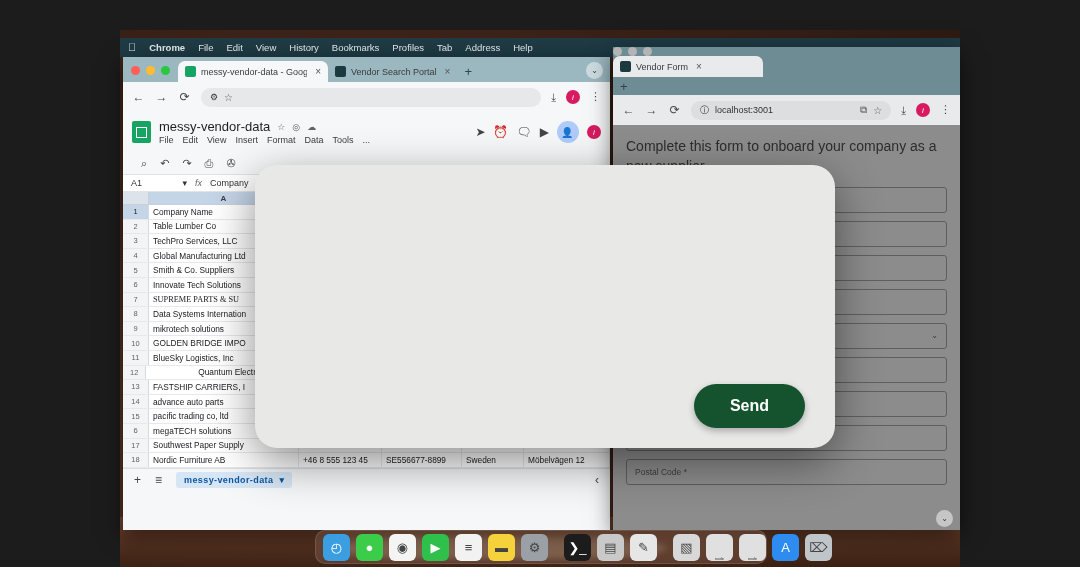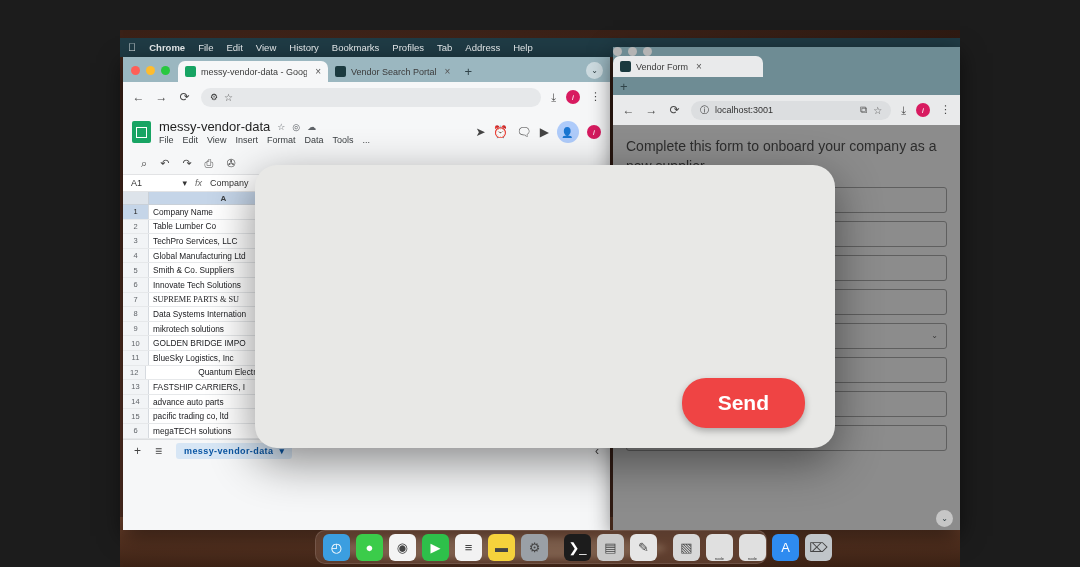--- a/index.html
+++ b/index.html
@@ -177,21 +177,21 @@
   }
   #prompt .ptext {
     font-size:20.5px; line-height:1.52; color:#1c1c1c; letter-spacing:-.2px;
   }
   #prompt .caret {
     display:inline-block; width:1.6px; height:20px; background:#1c1c1c;
     vertical-align:-3px; margin-left:1px;
   }
   #prompt .prow { flex:1; display:flex; align-items:flex-end; justify-content:flex-end; }
   #sendbtn {
-    background:#ef4444; color:#fff; font-size:21px; font-weight:bold;
+    background:#14532d; color:#fff; font-size:16px; font-weight:bold;
     padding:13px 36px; border-radius:24px; border:none;
     box-shadow:0 3px 7px rgba(0,0,0,.28);
   }
 
   
   #dock {
     position:absolute; left:315px; bottom:3px; width:452px; height:34px;
     background:rgba(150,110,90,.33); border:1px solid rgba(255,255,255,.12);
     border-radius:10px; display:flex; align-items:center; gap:6px;
     padding:0 7px;
@@ -436,20 +436,36 @@
           <span class="cell" style="width: 86px;"></span>
         </div>
         <div class="row">
           <span class="rowh">6</span>
           <span class="cell" style="width: 150px;">megaTECH solutions</span>
           <span class="cell" style="width: 83px;">+44 20 7123 4567</span>
           <span class="cell" style="width: 80px;">GB123456789</span>
           <span class="cell" style="width: 62px;">UK</span>
           <span class="cell" style="width: 86px;">Unit 3 Tech Park</span>
         </div>
+        <div class="row">
+          <span class="rowh">17</span>
+          <span class="cell" style="width: 150px;">Southwest Paper Supply</span>
+          <span class="cell" style="width: 83px;">214-555-8901</span>
+          <span class="cell" style="width: 80px;">45-6677889</span>
+          <span class="cell" style="width: 62px;">us</span>
+          <span class="cell" style="width: 86px;">1234 Industrial Pkw</span>
+        </div>
+        <div class="row">
+          <span class="rowh">18</span>
+          <span class="cell" style="width: 150px;">Nordic Furniture AB</span>
+          <span class="cell" style="width: 83px;">+46 8 555 123 45</span>
+          <span class="cell" style="width: 80px;">SE556677-8899</span>
+          <span class="cell" style="width: 62px;">Sweden</span>
+          <span class="cell" style="width: 86px;">Möbelvägen 12</span>
+        </div>
       </div>
   </div>
 
   <div class="sheetfoot">
     <span class="ico">+</span>
     <span class="ico">≡</span>
     <span class="sheettab">
       <span>messy-vendor-data</span>
       <span>▾</span>
     </span>
@@ -512,20 +528,23 @@
           </div>
           <div class="field">
             <span>Tax ID *</span>
           </div>
           <div class="field">
             <span>Address Line 1 *</span>
           </div>
           <div class="field">
             <span>City *</span>
           </div>
+          <div class="field">
+            <span>Postal Code *</span>
+          </div>
         </div>
     </div>
   </div>
 </div>
 
 <div id="prompt">
   <div class="prow">
     <button id="sendbtn">Send</button>
   </div>
 </div>

